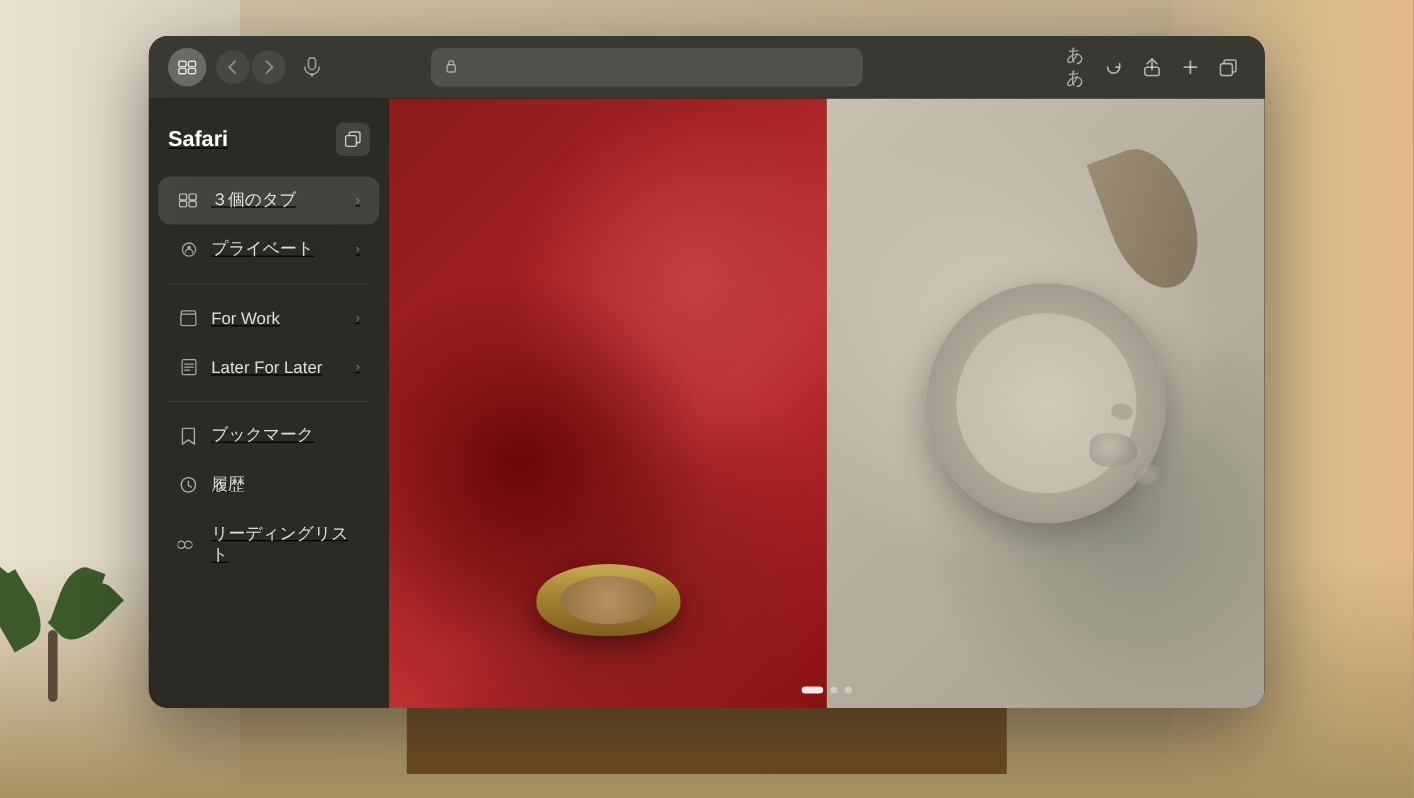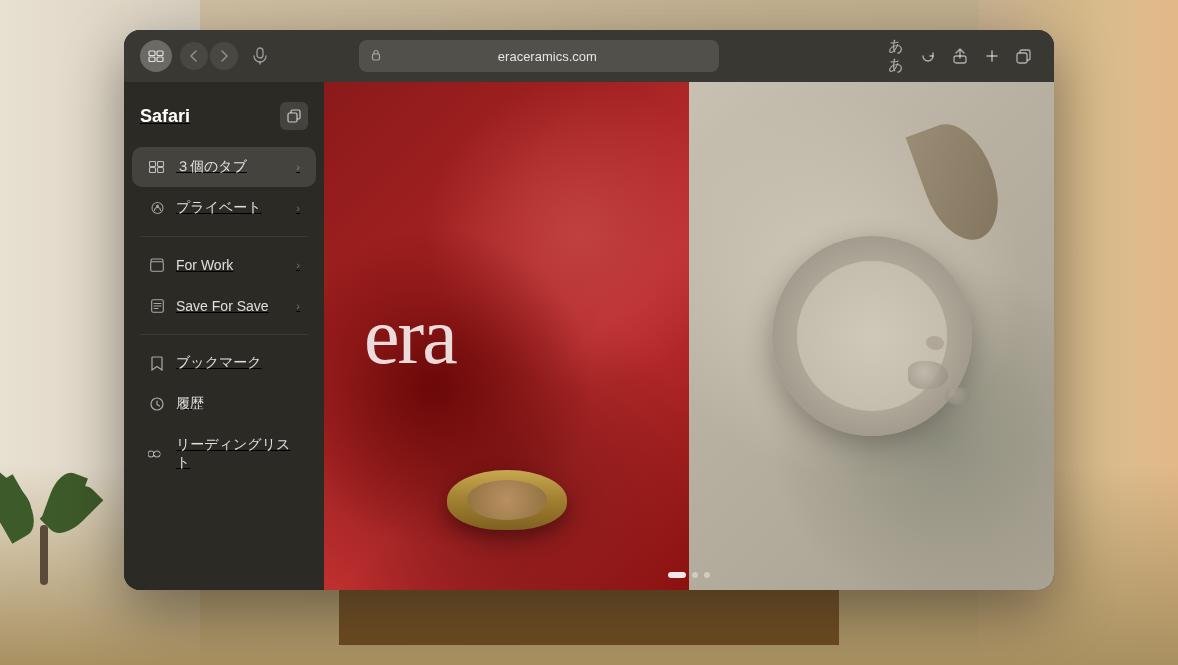--- a/index.html
+++ b/index.html
@@ -501,21 +501,20 @@
       </svg>
     </button>
 
     <div class="address-bar">
       <span class="address-lock">
         <svg width="10" height="12" viewBox="0 0 10 12" fill="none">
           <rect x="1.5" y="5" width="7" height="6" rx="1.5" stroke="rgba(255,255,255,0.5)" stroke-width="1.2"></rect>
           <path d="M3 5V3.5a2 2 0 014 0V5" stroke="rgba(255,255,255,0.5)" stroke-width="1.2"></path>
         </svg>
       </span>
-      <span class="address-text">eraceramics.com</span>
     </div>
 
     <div class="toolbar-right">
       <button class="toolbar-right-btn">
         <span>ああ</span>
       </button>
       <button class="toolbar-right-btn">
         <svg width="14" height="14" viewBox="0 0 14 14" fill="none">
           <path d="M12 7A5 5 0 112 7" stroke="rgba(255,255,255,0.6)" stroke-width="1.4" stroke-linecap="round"></path>
           <path d="M12 4v3h-3" stroke="rgba(255,255,255,0.6)" stroke-width="1.4" stroke-linecap="round" stroke-linejoin="round"></path>
@@ -595,21 +594,21 @@
 
       <div class="sidebar-item">
         <span class="sidebar-item-icon">
           <svg width="13" height="14" viewBox="0 0 13 14" fill="none">
             <rect x="0.7" y="0.7" width="11.6" height="12.6" rx="1.5" stroke="rgba(255,255,255,0.6)" stroke-width="1.1"></rect>
             <line x1="3" y1="4.5" x2="10" y2="4.5" stroke="rgba(255,255,255,0.6)" stroke-width="1.1" stroke-linecap="round"></line>
             <line x1="3" y1="7" x2="10" y2="7" stroke="rgba(255,255,255,0.6)" stroke-width="1.1" stroke-linecap="round"></line>
             <line x1="3" y1="9.5" x2="7" y2="9.5" stroke="rgba(255,255,255,0.6)" stroke-width="1.1" stroke-linecap="round"></line>
           </svg>
         </span>
-        <span class="sidebar-item-label">Save For Save</span>
+        <span class="sidebar-item-label">Later For Later</span>
         <span class="sidebar-item-chevron">›</span>
       </div>
 
       <div class="sidebar-divider"></div>
 
       <div class="sidebar-item">
         <span class="sidebar-item-icon">
           <svg width="12" height="15" viewBox="0 0 12 15" fill="none">
             <path d="M1 1.5A0.5 0.5 0 011.5 1h9a0.5 0.5 0 01.5.5V14l-5-3.5L1 14V1.5z" stroke="rgba(255,255,255,0.6)" stroke-width="1.2"></path>
           </svg>
@@ -651,21 +650,20 @@
 
           <div style="position:absolute; top:40px; right:60px; width:70px; height:120px; background:linear-gradient(135deg, #8a7a60, #6a5a40); border-radius: 0 50% 50% 50%; transform: rotate(-20deg); opacity:0.7;"></div>
 
           <div style="position:absolute; top:55%; left:60%; width:40px; height:28px; background:radial-gradient(circle at 40% 40%, #c0b8a8, #908880); border-radius:40% 60% 55% 45%; opacity:0.8;"></div>
           <div style="position:absolute; top:60%; left:70%; width:25px; height:18px; background:radial-gradient(circle at 40% 40%, #b0a898, #808078); border-radius:50%; opacity:0.7;"></div>
           <div style="position:absolute; top:50%; left:65%; width:18px; height:14px; background:#a09888; border-radius:45% 55%; opacity:0.6;"></div>
         </div>
       </div>
 
       <div class="ceramics-text">
-        <div class="ceramics-line1">era</div>
       </div>
 
       <div class="dots-indicator">
         <div class="dot active"></div>
         <div class="dot"></div>
         <div class="dot"></div>
       </div>
     </div>
   </div>
 </div>

